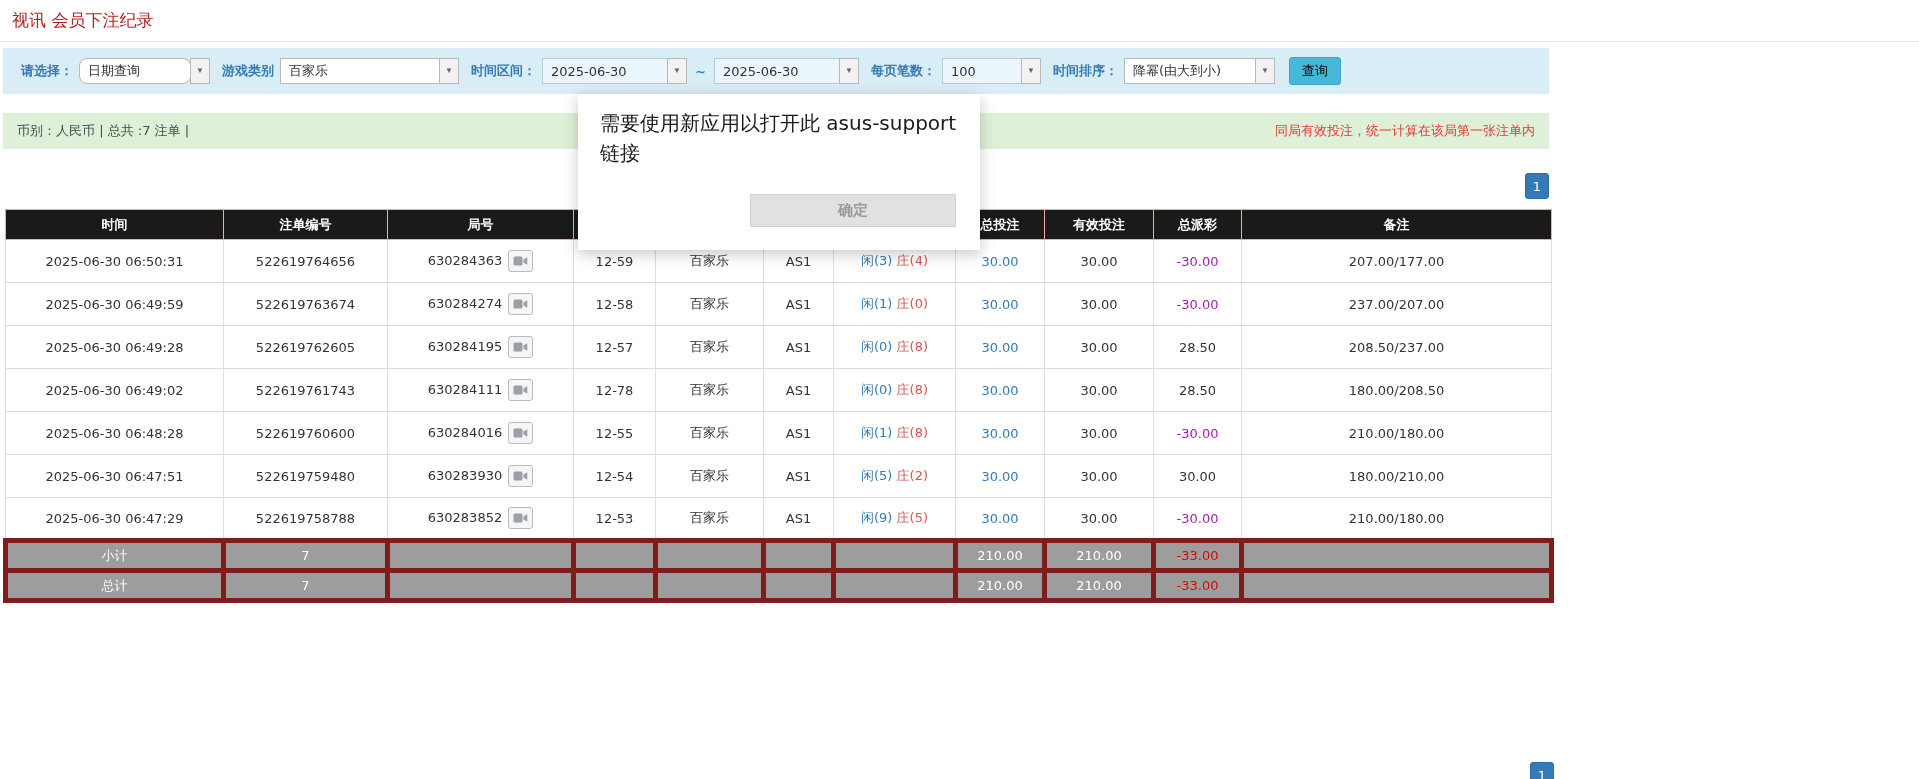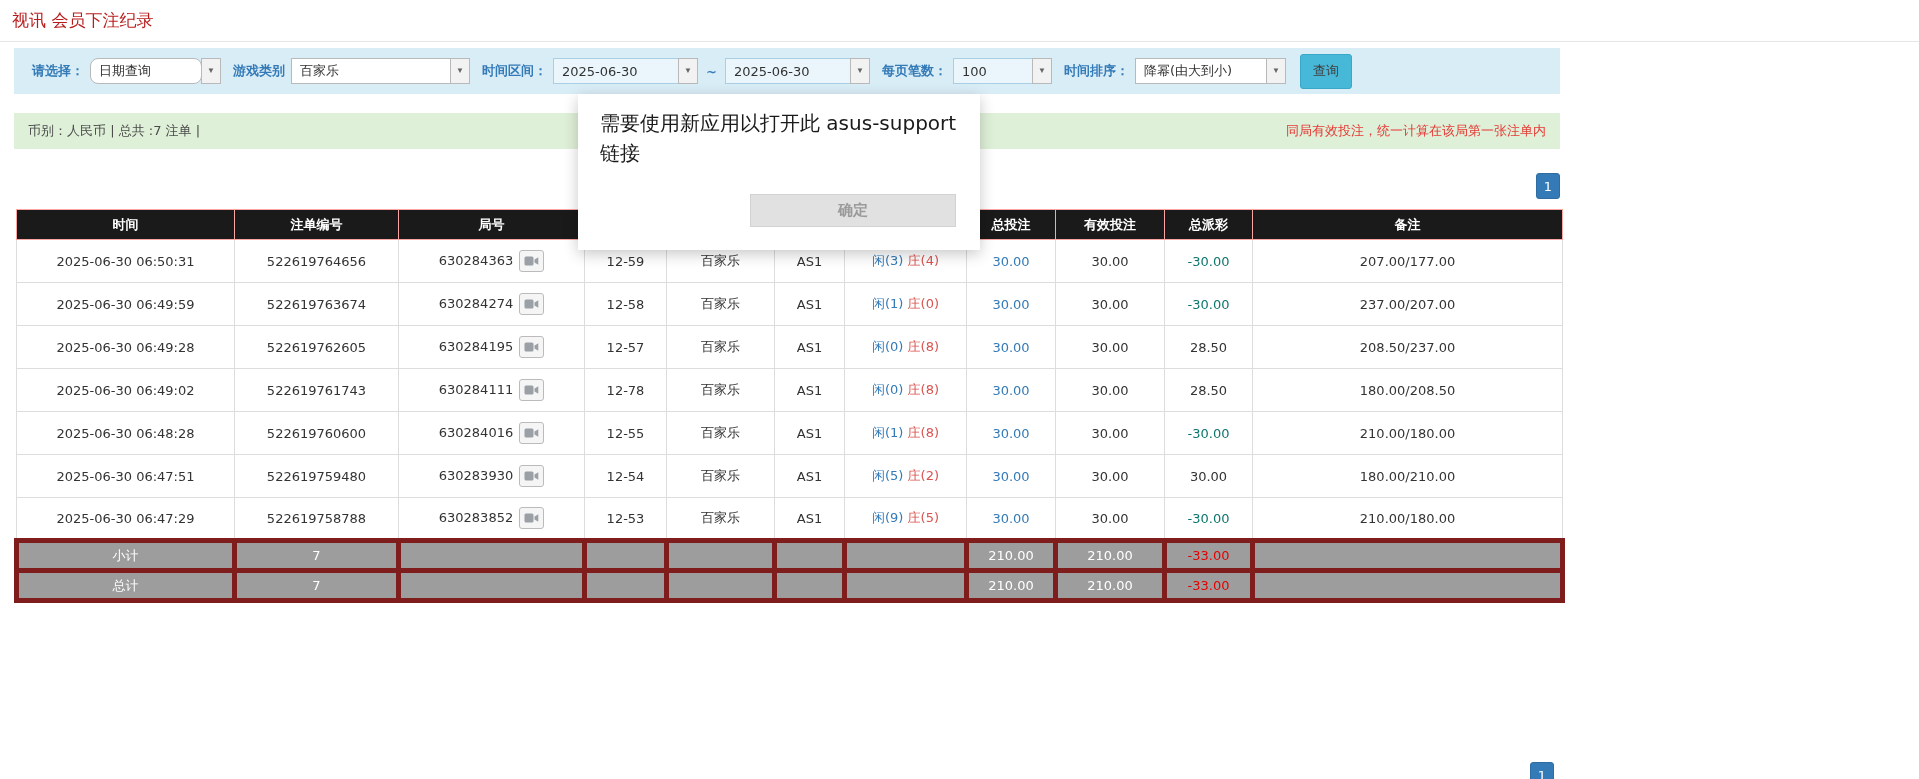--- a/index.html
+++ b/index.html
@@ -21,21 +21,21 @@
     align-items: center;
     padding: 0 12px;
   }
   .page-title {
     font-size: 17px;
     font-weight: 400;
     color: #b91c1c;
   }
   .content {
     width: 1546px;
-    margin: 6px 0 0 14px;
+    margin: 6px 0 0 3px;
   }
   
   .filter-bar {
     height: 46px;
     background: #d9edf7;
     display: flex;
     align-items: center;
     padding: 0 12px;
     gap: 6px;
   }
@@ -67,26 +67,26 @@
     color: #666;
     font-size: 8px;
     line-height: 1;
     cursor: pointer;
     display: flex;
     align-items: center;
     justify-content: center;
   }
   .tilde { color: #337ab7; font-size: 13px; font-weight: bold; padding: 0 2px; }
   .search-btn {
-    height: 35px;
+    height: 28px;
     padding: 0 12px;
     background: #47b8d8;
     border: 1px solid #39a8c8;
     border-radius: 3px;
-    color: #404040;
+    color: #000000;
     font-size: 13px;
     font-family: inherit;
     cursor: pointer;
     margin-left: 8px;
   }
   
   .summary-bar {
     margin-top: 19px;
     height: 36px;
     background: #dff0d8;
@@ -144,21 +144,21 @@
     height: 43px;
     text-align: center;
     vertical-align: middle;
     background: #fff;
     overflow: hidden;
     white-space: nowrap;
   }
   .res-player { color: #337ab7; }
   .res-banker { color: #d9534f; }
   .bet-link { color: #337ab7; text-decoration: none; cursor: pointer; }
-  td.neg { color: #0f766e; }
+  td.neg { color: #a21caf; }
   .video-btn {
     display: inline-flex;
     align-items: center;
     justify-content: center;
     width: 25px;
     height: 22px;
     margin-left: 6px;
     vertical-align: middle;
     background: #f5f5f5;
     border: 1px solid #bbb;

